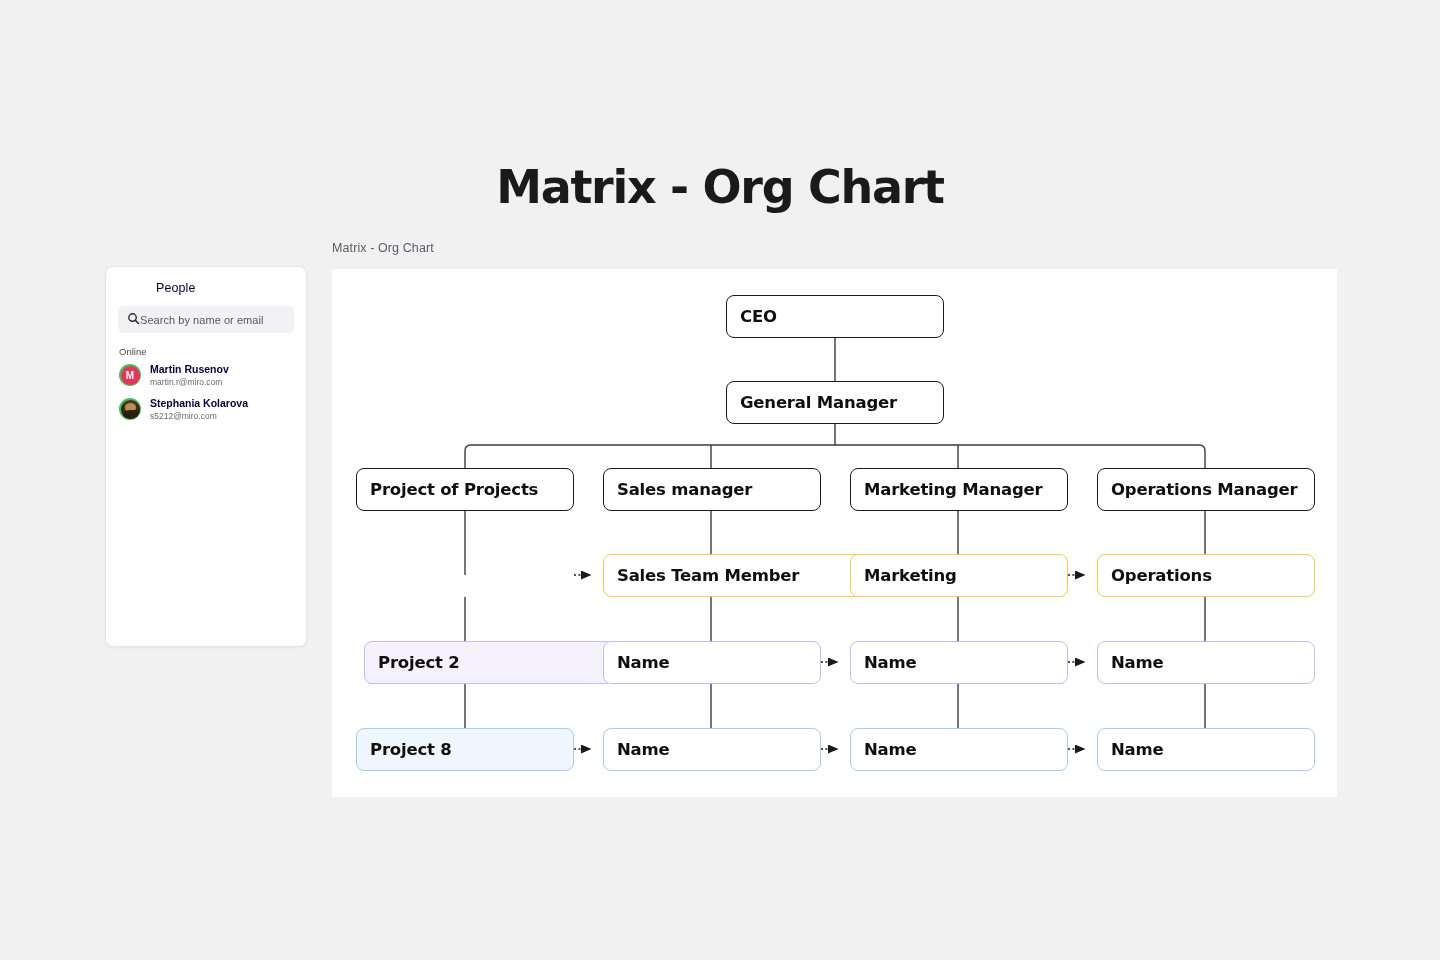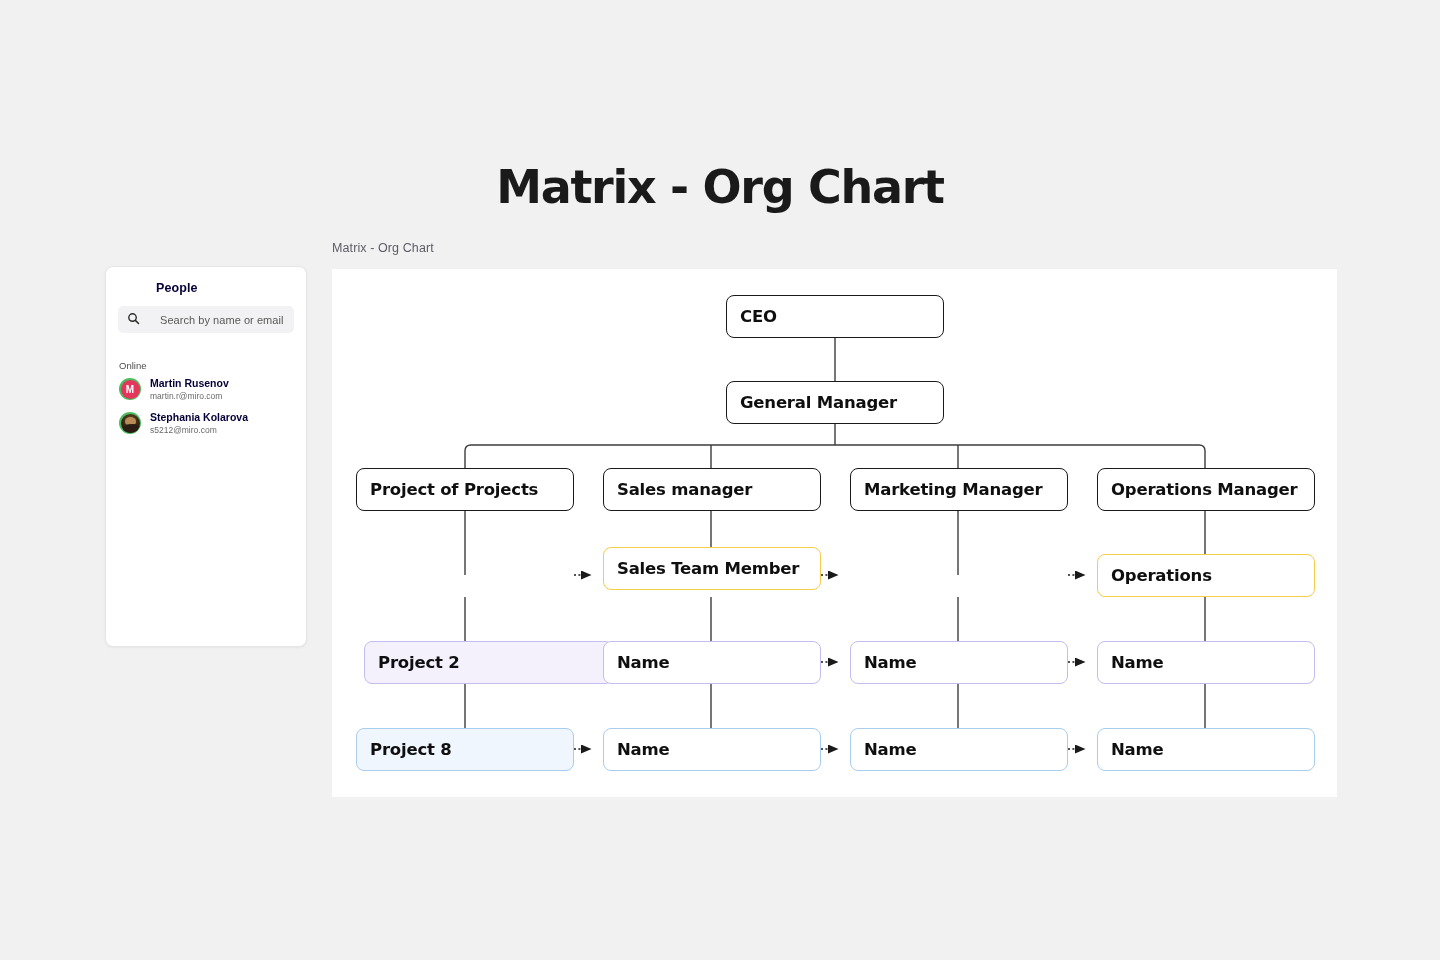--- a/index.html
+++ b/index.html
@@ -29,36 +29,36 @@
     left: 105px; top: 266px;
     width: 202px; height: 381px;
     background: #ffffff;
     border: 1px solid #e6e6e6;
     border-radius: 8px;
     box-shadow: 0 1px 3px rgba(0,0,0,0.05);
     padding: 14px 12px 0 12px;
   }
   .people-title {
     font-size: 12.5px;
-    font-weight: bold;
+    font-weight: normal;
     color: #050038;
     margin-bottom: 11px;
     letter-spacing: 0.1px;
     padding-left: 38px;
   }
   .search-box {
     display: flex;
     align-items: center;
-    gap: 20px;
+    gap: 0;
     background: #f2f2f4;
     border: none;
     border-radius: 5px;
     height: 27px;
     padding: 0 9px;
-    margin-bottom: 27px;
+    margin-bottom: 13px;
   }
   .search-icon { flex: 0 0 auto; display: block; }
   .search-placeholder {
     font-size: 11px;
     color: #585858;
     letter-spacing: 0.05px;
   }
   .section-label {
     font-size: 9.5px;
     color: #4c4c4c;
@@ -254,21 +254,22 @@
 
     <div class="node" style="left:394px; top:26px; width:218px;">CEO</div>
 
     <div class="node" style="left:394px; top:112px; width:218px;">General Manager</div>
 
     <div class="node" style="left:24px; top:199px; width:218px;">Project of Projects</div>
     <div class="node" style="left:271px; top:199px; width:218px;">Sales manager</div>
     <div class="node" style="left:518px; top:199px; width:218px;">Marketing Manager</div>
     <div class="node" style="left:765px; top:199px; width:218px;">Operations Manager</div>
 
-    <div class="node acc-yellow" style="left:271px; top:278px; width:218px;">Sales Team Member</div>
+    <div class="node acc-yellow" style="left:271px; top:285px; width:262px;">Sales Team Member</div>
+    <div class="node acc-yellow" style="left:518px; top:285px; width:218px;">Marketing</div>
     <div class="node acc-yellow" style="left:765px; top:285px; width:218px;">Operations</div>
 
     <div class="node acc-purple fill" style="left:32px; top:372px; width:249px;">Project 2</div>
     <div class="node acc-purple" style="left:271px; top:372px; width:218px;">Name</div>
     <div class="node acc-purple" style="left:518px; top:372px; width:218px;">Name</div>
     <div class="node acc-purple" style="left:765px; top:372px; width:218px;">Name</div>
 
     <div class="node acc-blue fill" style="left:24px; top:459px; width:218px;">Project 8</div>
     <div class="node acc-blue" style="left:271px; top:459px; width:218px;">Name</div>
     <div class="node acc-blue" style="left:518px; top:459px; width:218px;">Name</div>

